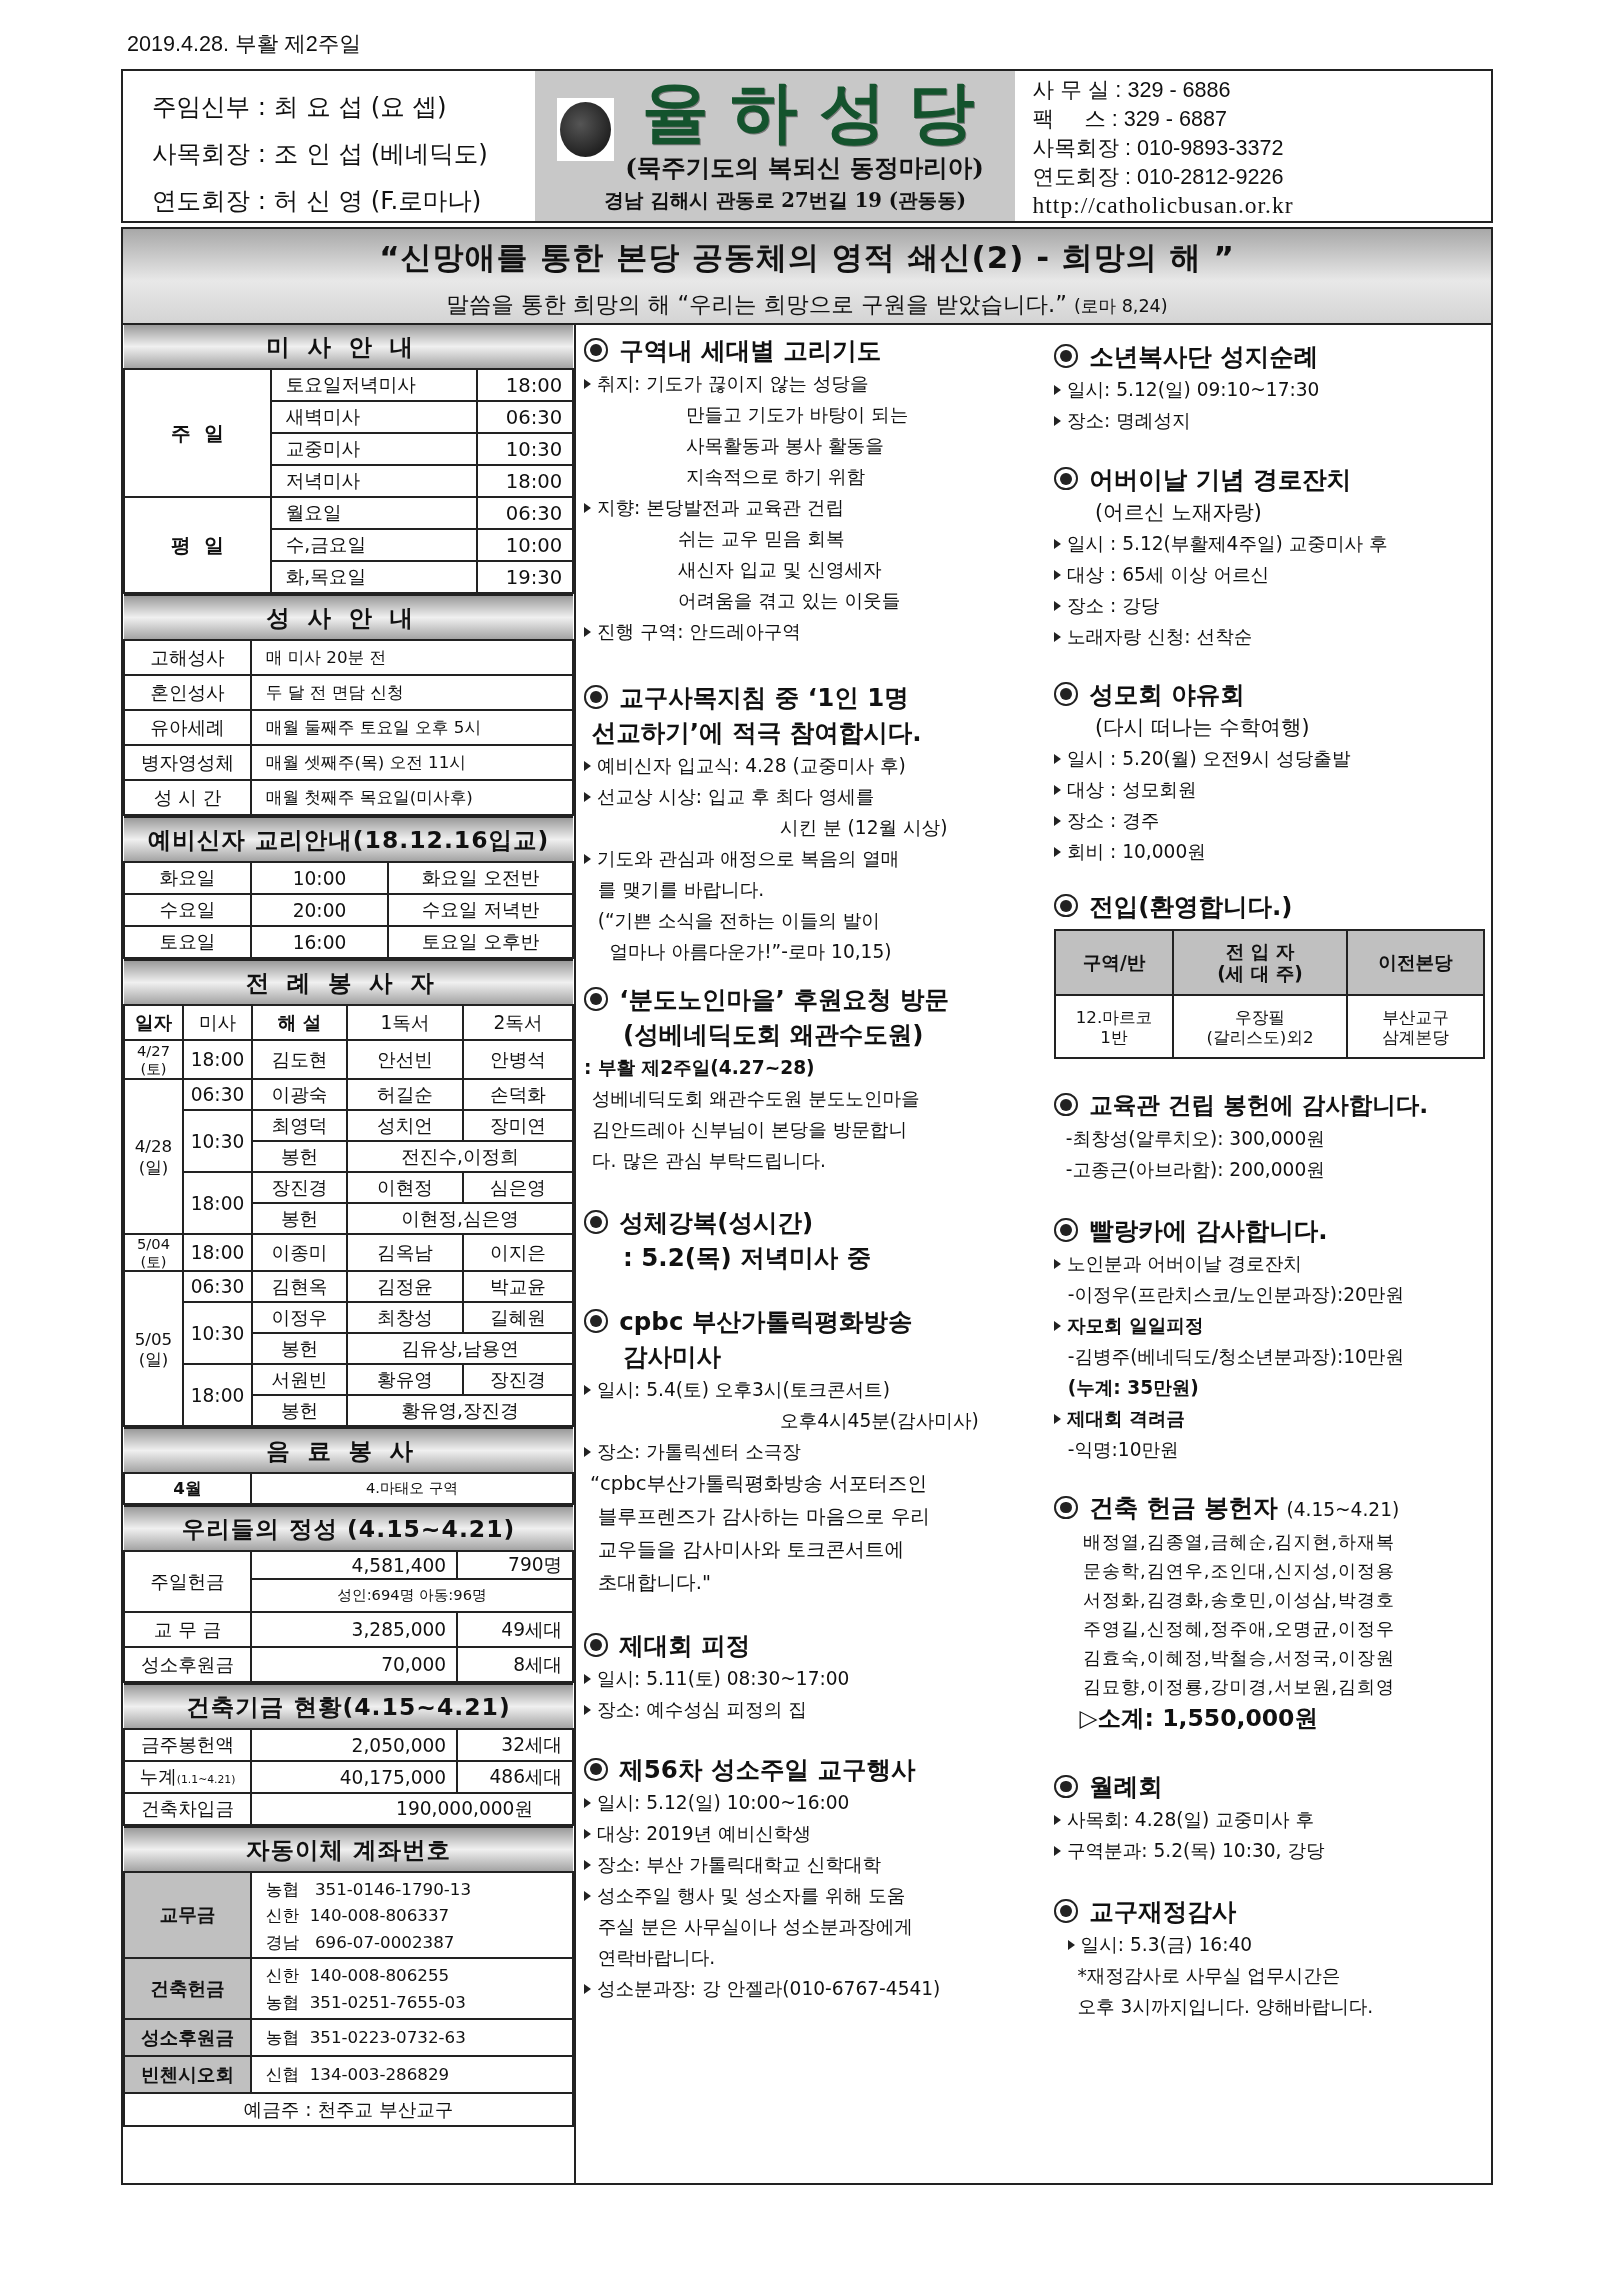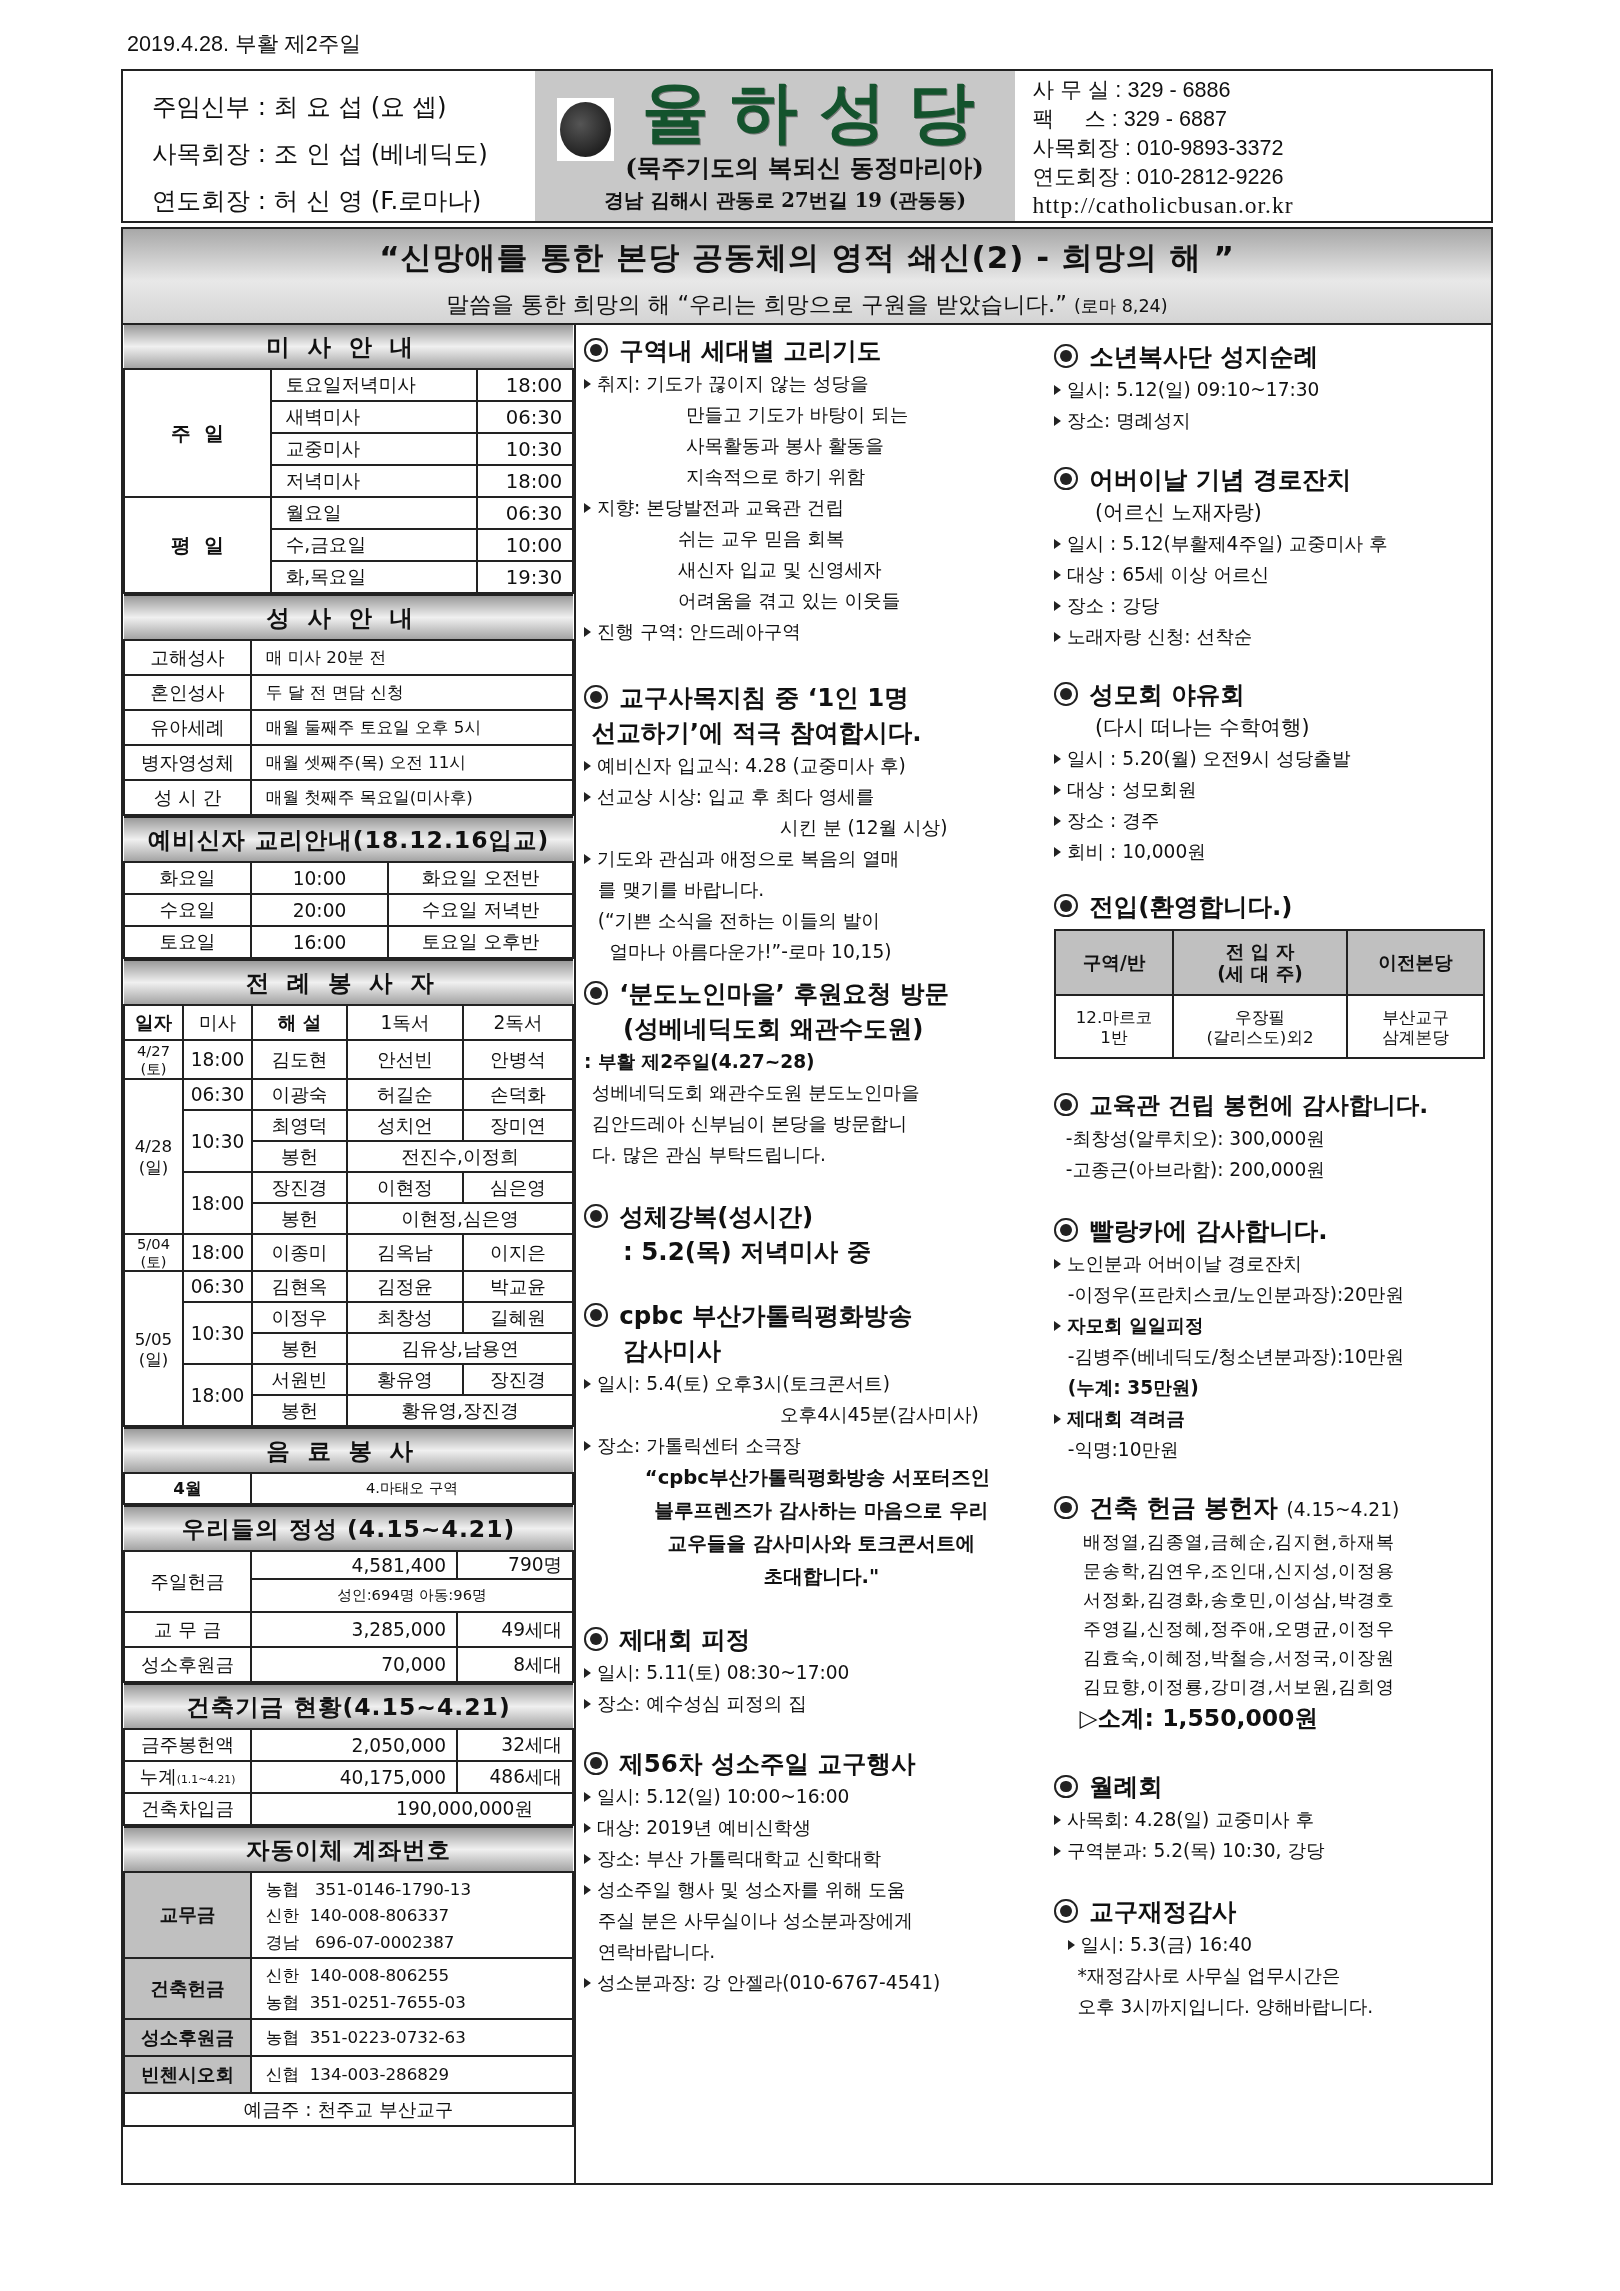--- a/index.html
+++ b/index.html
@@ -54,21 +54,21 @@
   .ntitle { font-size:24.5px; font-weight:bold; line-height:35px; white-space:nowrap; }
   .ntitle .bullet { display:inline-block; width:23.5px; height:23.5px; border:2px solid #222; border-radius:50%; position:relative; vertical-align:-2.9px; margin-right:11.8px; box-sizing:border-box; }
   .ntitle .bullet::after { content:""; position:absolute; left:3.9px; top:3.9px; width:11.8px; height:11.8px; border-radius:50%; background:#222; }
   .nsub { font-size:20.6px; line-height:31px; padding-left:41px; }
   .nline { font-size:18.6px; line-height:31px; white-space:nowrap; }
   .nline .tri { display:inline-block; width:0; height:0; border-top:5.9px solid transparent; border-bottom:5.9px solid transparent; border-left:7.8px solid #222; margin-right:5.9px; vertical-align:1px; }
   .indent1 { padding-left:102px; }
   .indent2 { padding-left:196px; }
   .indent3 { padding-left:13.7px; }
   .nbody { font-size:18.6px; line-height:31px; padding-left:7.8px; }
-  .quote { font-size:19.6px; line-height:33px; font-weight:bold; padding-left:5.9px;text-align:center; }
+  .quote { font-size:19.6px; line-height:33px; font-weight:normal; padding-left:5.9px; }
 
   .transfer td { height:39px; }
   .donors { font-size:18px; line-height:29px; padding-left:29px; letter-spacing:1px; }
   .subtotal { font-size:23.5px; font-weight:bold; padding-left:25.5px; line-height:35px; }
 </style>
 </head>
 <body>
 
 <div class="abs date-line">2019.4.28. 부활 제2주일</div>
 
@@ -440,21 +440,21 @@
       <div class="ntitle" style="padding-left:7.8px">선교하기’에 적극 참여합시다.</div>
       <div class="nline"><span class="tri"></span><span>예비신자 입교식: 4.28 (교중미사 후)</span></div>
       <div class="nline"><span class="tri"></span><span>선교상 시상: 입교 후 최다 영세를</span></div>
       <div class="nline indent2">시킨 분 (12월 시상)</div>
       <div class="nline"><span class="tri"></span><span>기도와 관심과 애정으로 복음의 열매</span></div>
       <div class="nline indent3">를 맺기를 바랍니다.</div>
       <div class="nline indent3">(“기쁜 소식을 전하는 이들의 발이</div>
       <div class="nline indent3" style="padding-left:25.5px">얼마나 아름다운가!”-로마 10,15)</div>
     </div>
 
-    <div class="notice" style="margin-top:9px">
+    <div class="notice" style="margin-top:15px">
       <div class="ntitle"><span class="bullet"></span><span>‘분도노인마을’ 후원요청 방문</span></div>
       <div class="ntitle" style="padding-left:39px">(성베네딕도회 왜관수도원)</div>
       <div class="nline bold" style="font-size:18.6px">: 부활 제2주일(4.27~28)</div>
       <div class="nbody">성베네딕도회 왜관수도원 분도노인마을</div>
       <div class="nbody">김안드레아 신부님이 본당을 방문합니</div>
       <div class="nbody">다. 많은 관심 부탁드립니다.</div>
     </div>
 
     <div class="notice" style="margin-top:29px">
       <div class="ntitle"><span class="bullet"></span><span>성체강복(성시간)</span></div>

